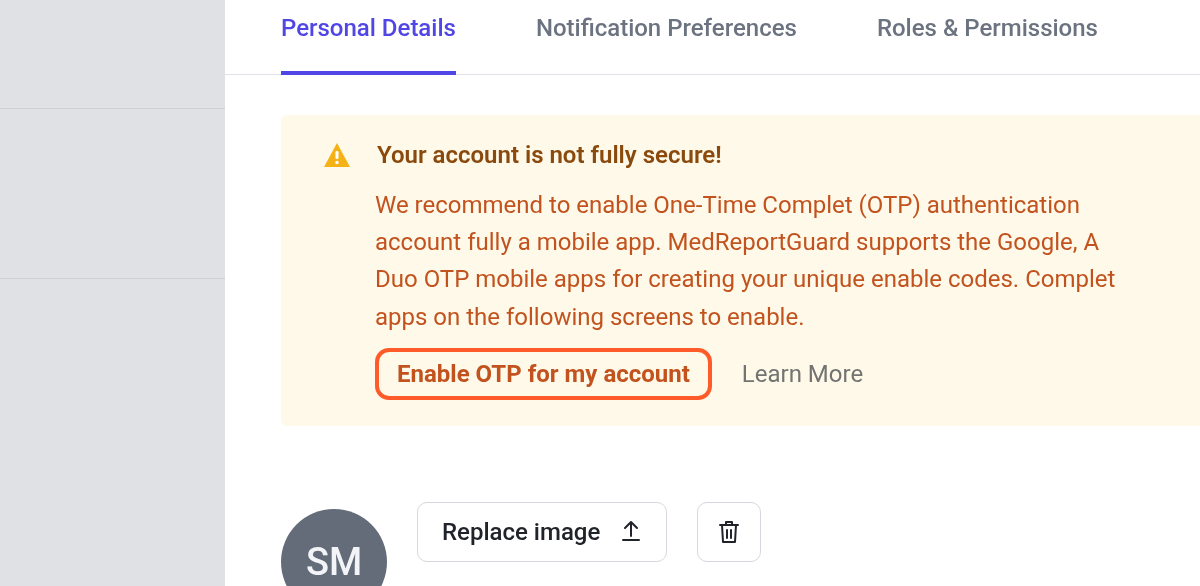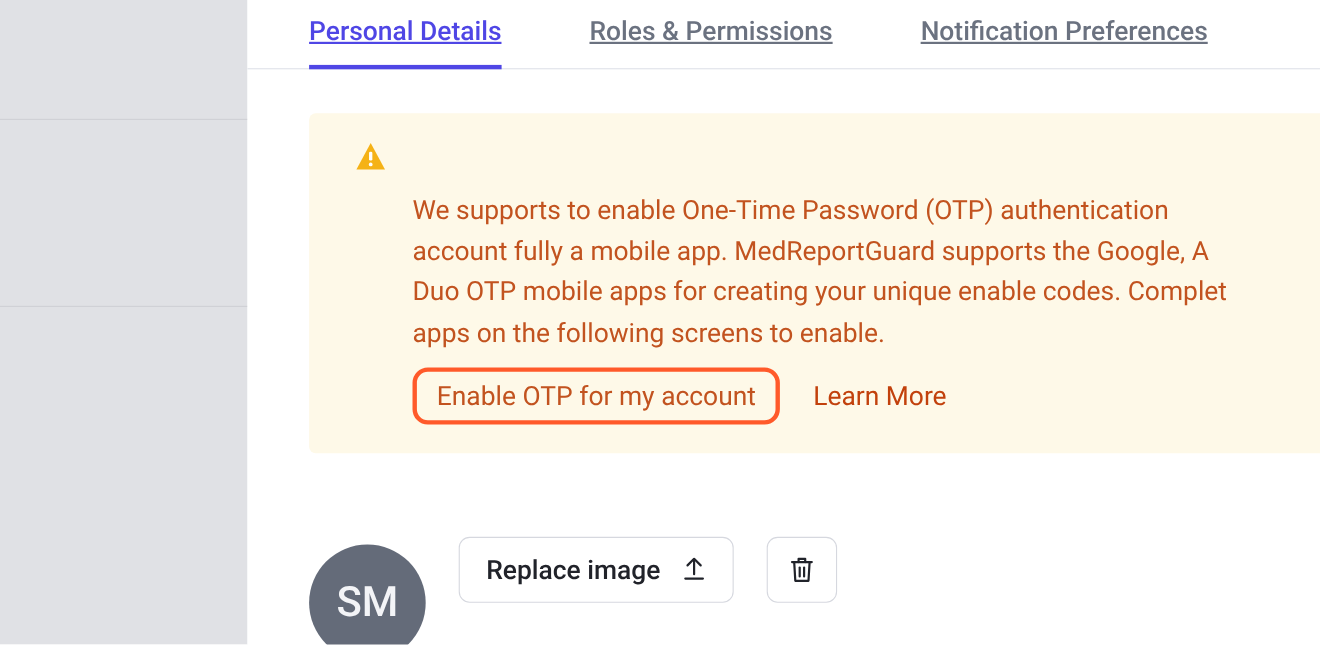--- a/index.html
+++ b/index.html
@@ -40,24 +40,23 @@
   .tabs {
     display: flex;
     gap: 80px;
     padding: 14px 56px 0 56px;
     border-bottom: 1px solid #dfe2e9;
     font-size: 24px;
     font-weight: 500;
     color: #6b7280;
   }
   .tab {
-    padding-bottom: 20px;
+    padding-bottom: 32px;
     cursor: pointer;
     white-space: nowrap;
-    text-decoration: underline;
   }
   .tab.active {
     color: #4f46e5;
     position: relative;
   }
   .tab.active::after {
     content: "";
     position: absolute;
     left: 0;
     bottom: -1px;
@@ -102,25 +101,25 @@
     gap: 30px;
     margin: 12px 0 0 52px;
   }
   .btn-highlight {
     display: inline-block;
     padding: 8px 18px;
     border: 4px solid #ff5a2a;
     border-radius: 14px;
     color: #c2531f;
     font-size: 24px;
-    font-weight: 400;
+    font-weight: 700;
     cursor: pointer;
   }
   .learn-more {
-    color: #c2410c;
+    color: #737373;
     font-size: 24px;
     cursor: pointer;
   }
 
   
   .avatar-row {
     display: flex;
     align-items: center;
     gap: 30px;
     margin: 76px 0 0 56px;
@@ -165,40 +164,41 @@
     <div class="hline" style="top:278px;"></div>
   </div>
 
   <div class="main">
 
     <div class="tabs">
       <div class="tab active">
         <span>Personal Details</span>
       </div>
       <div class="tab">
+        <span>Notification Preferences</span>
+      </div>
+      <div class="tab">
         <span>Roles &amp; Permissions</span>
-      </div>
-      <div class="tab">
-        <span>Notification Preferences</span>
       </div>
     </div>
 
     <div class="alert">
       <div class="alert-head">
         <span class="warn-icon">
           <svg width="28" height="26" viewBox="0 0 28 26">
             <path d="M14 1 L27 25 L1 25 Z" fill="#f5b216"></path>
             <rect x="12.5" y="9" width="3" height="8" rx="1.2" fill="#fff"></rect>
             <circle cx="14" cy="20.5" r="1.7" fill="#fff"></circle>
           </svg>
         </span>
+        <div class="alert-title">Your account is not fully secure!</div>
       </div>
 
       <div class="alert-body">
-        <div><span>We supports to enable One-Time Password (OTP) authentication</span></div>
+        <div><span>We recommend to enable One-Time Complet (OTP) authentication</span></div>
         <div>
           <span>account fully a mobile app. MedReportGuard supports the </span><span class="link">Google</span><span>, </span><span class="link">A</span>
         </div>
         <div>
           <span class="link">Duo</span><span> OTP mobile apps for creating your unique enable codes. Complet</span>
         </div>
         <div><span>apps on the following screens to enable.</span></div>
       </div>
 
       <div class="alert-actions">

